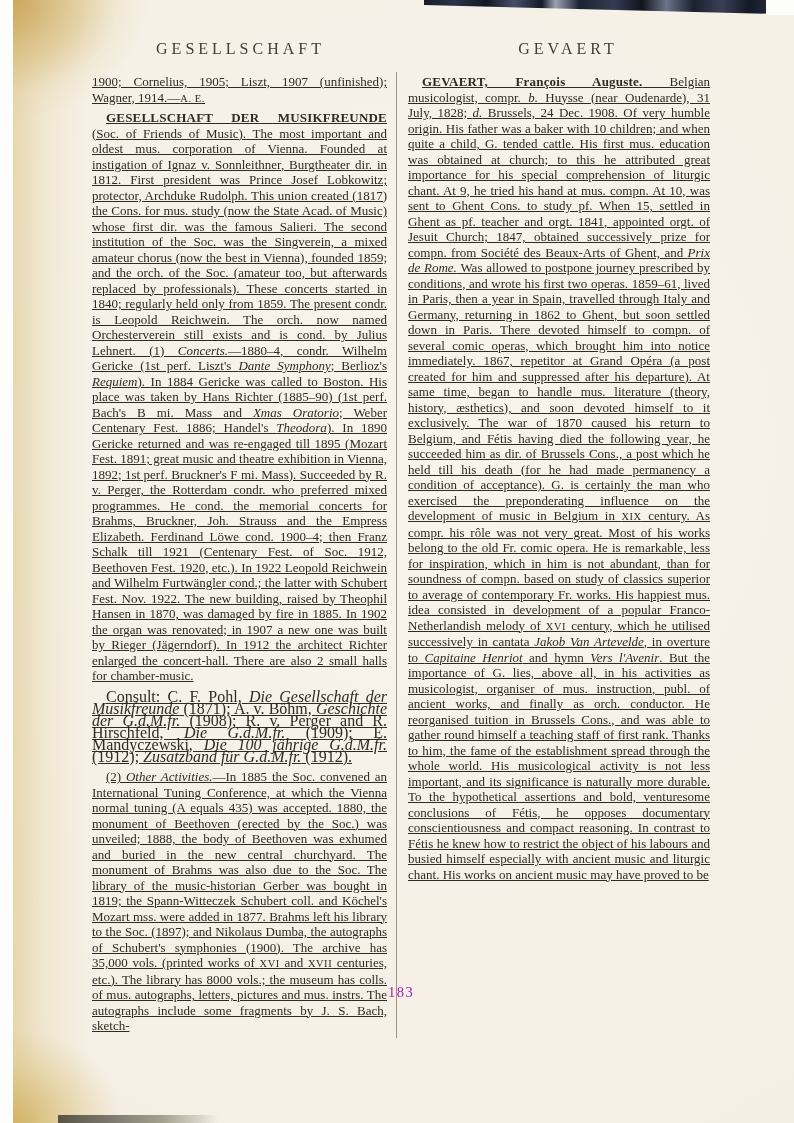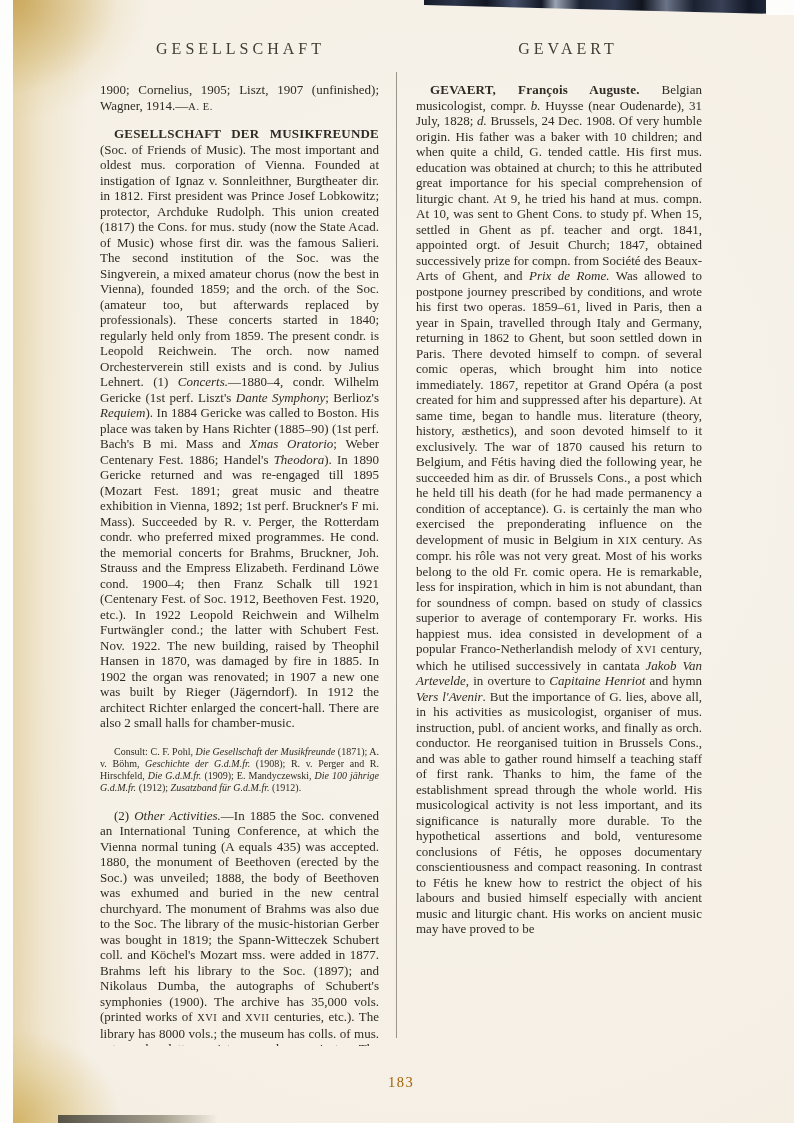--- a/index.html
+++ b/index.html
@@ -57,30 +57,30 @@
   }
   
   .column {
     position:absolute; top:70px; height:976px; overflow:hidden;
     text-align:justify; font-size:13px; line-height:15.5px;
     color: var(--ink,#2e2b25);
     hyphens:auto; -webkit-hyphens:auto;
   }
   .left-col  { left:88px;  width:303px; }
   .right-col { left:404px; width:310px; }
-  .column p { margin:12px; text-indent:0; }
+  .column p { margin:4px; text-indent:0;text-decoration:underline; }
   .column p.indent { text-indent:14px; }
-  .column p.small { font-size:10px; line-height:12.1px; padding:3px 0 2px 0; }
+  .column p.small { font-size:16px; line-height:12.1px; padding:3px 0 2px 0; }
   .run-b  { font-weight:bold; letter-spacing:0.2px; }
   .run-i  { font-style:italic; }
   .run-sc { font-size:0.8em; letter-spacing:0.6px; }
   
   .page-number {
-    position:absolute; left:336px; top:1074px; width:130px; text-align:center;
-    font-size:14.5px; letter-spacing:1.5px; color:#a16207;
+    position:absolute; left:336px; top:984px; width:130px; text-align:center;
+    font-size:14.5px; letter-spacing:1.5px; color:#a21caf;
   }
 </style>
 </head>
 <body>
 
 <div class="canvas">
   <div class="paper"></div>
   <div class="cover-band"></div>
   <div class="corner-tr-white"></div>
   <div class="edge-left"></div>

